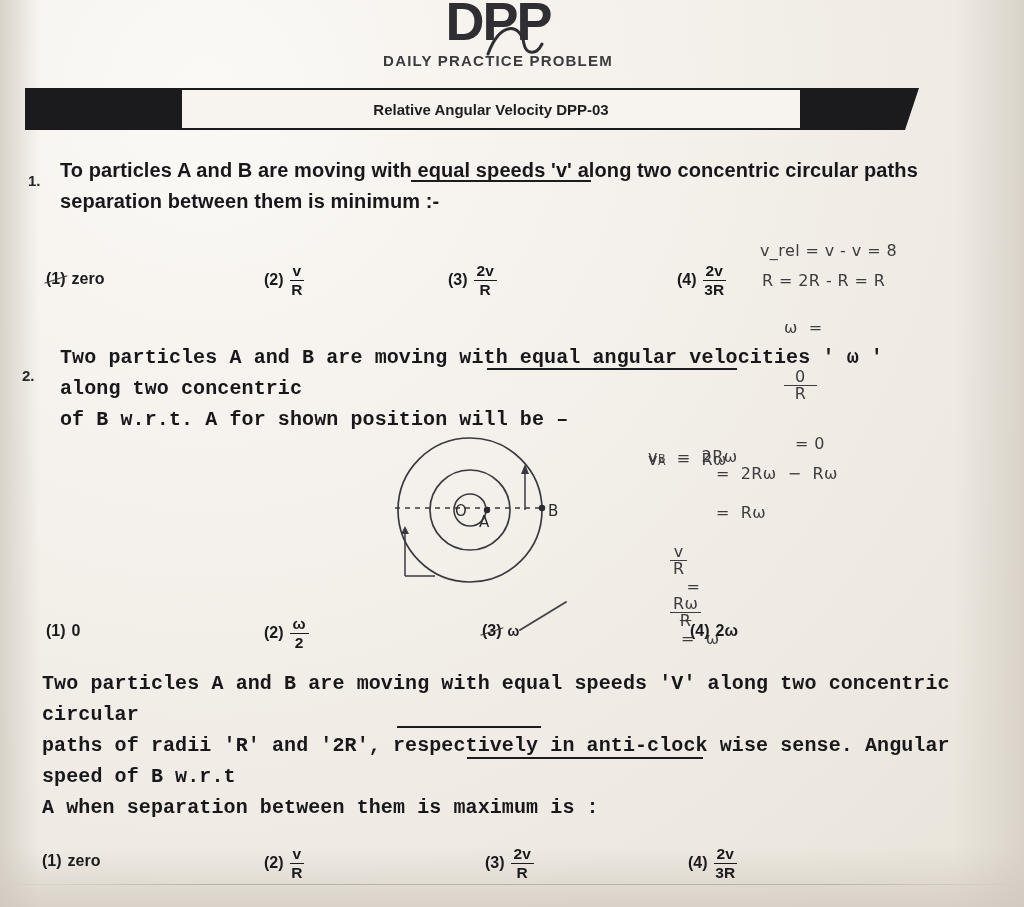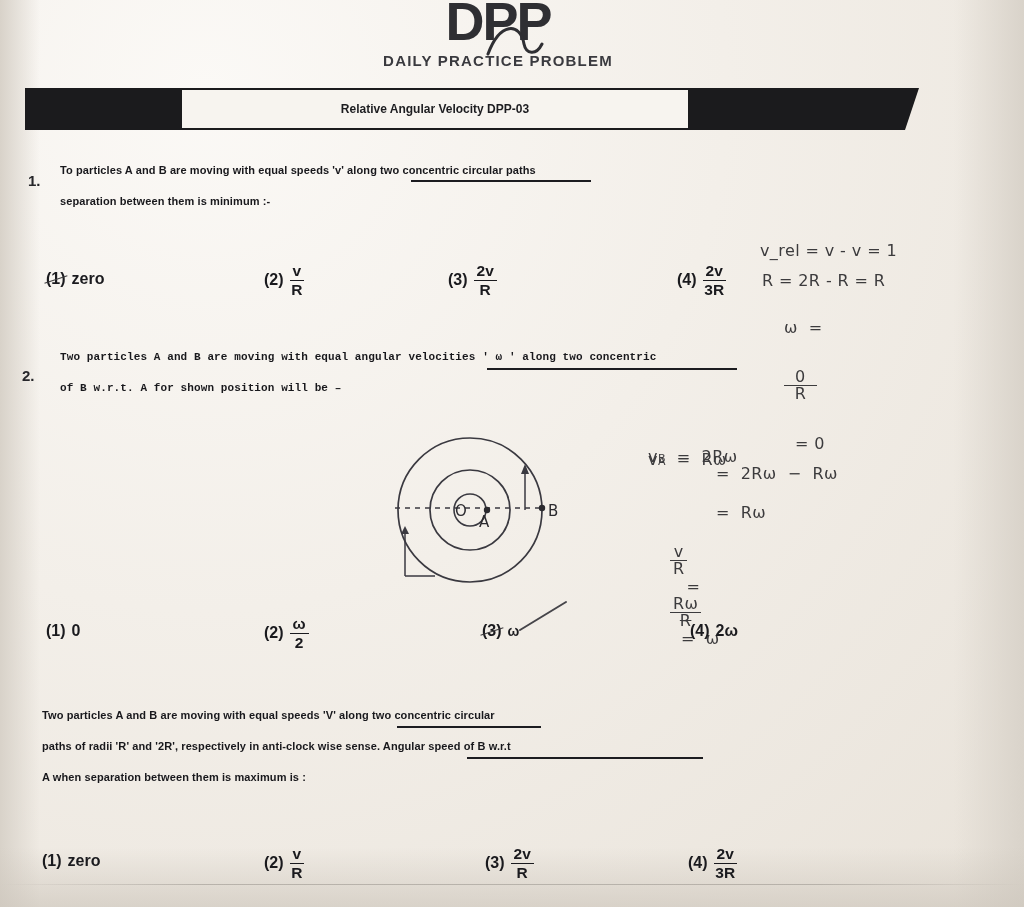--- a/index.html
+++ b/index.html
@@ -81,41 +81,41 @@
     content: "";
     position: absolute;
     right: -14px; top: 0;
     border-left: 14px solid #1b1b1d;
     border-bottom: 42px solid transparent;
   }
   .title-inner {
     position: absolute;
     left: 182px;
     top: 90px;
-    width: 506px;
+    width: 618px;
     height: 38px;
     background: #f7f4ef;
     display: flex;
     align-items: center;
     justify-content: center;
-    font-size: 12px;
+    font-size: 15px;
     font-weight: bold;
     color: #1d1d20;
   }
 
   
   .qnum {
     position: absolute;
     font-size: 15px;
     font-weight: bold;
     color: #26262a;
   }
   .qtext {
     position: absolute;
-    font-size: 11px;
+    font-size: 20px;
     line-height: 31px;
     color: #18181c;
     font-weight: bold;
     letter-spacing: 0.1px;
   }
   .opt {
     position: absolute;
     display: flex;
     align-items: center;
     gap: 6px;
@@ -240,21 +240,21 @@
     </span>
   </div>
   <div class="opt" style="left:677px; top:262px;">
     <span>(4)</span>
     <span class="frac">
       <span class="num">2v</span>
       <span class="den">3R</span>
     </span>
   </div>
 
-  <div class="hw" style="left:760px; top:241px;">v_rel = v - v = 1</div>
+  <div class="hw" style="left:760px; top:241px;">v_rel = v - v = 8</div>
   <div class="hw" style="left:762px; top:271px;">R = 2R - R = R</div>
   <div class="hw" style="left:762px; top:299px;">
     <span style="display:inline-block;">ω  =  </span>
     <span class="hw-frac">
       <span class="n">0</span><span class="d">R</span>
     </span>
     <span style="display:inline-block;">  = 0</span>
   </div>
 
   <div class="qnum" style="left:22px; top:367px;">2.</div>
@@ -314,21 +314,21 @@
   </div>
   <div class="opt" style="left:690px; top:622px;">
     <span>(4)</span>
     <span>2ω</span>
   </div>
 
   <svg class="circle-fig" style="left:516px; top:596px;" width="60" height="40">
     <path d="M4 34 L 50 6" stroke="#46454a" stroke-width="2" fill="none" stroke-linecap="round"></path>
   </svg>
 
-  <div class="qtext" style="left:42px; top:700px; width:920px;">
+  <div class="qtext" style="left:42px; top:668px; width:920px;font-family:Liberation Mono, monospace;">
     <div>Two particles A and B are moving with equal speeds 'V' along two concentric circular</div>
     <div>paths of radii 'R' and '2R', respectively in anti-clock wise sense. Angular speed of B w.r.t</div>
     <div>A when separation between them is maximum is :</div>
   </div>
   <div style="position:absolute;left:397px;top:726px;width:144px;height:1.7px;background:#1c1c20;"></div>
   <div style="position:absolute;left:467px;top:757px;width:236px;height:1.7px;background:#1c1c20;"></div>
 
   <div class="opt" style="left:42px; top:852px;">
     <span>(1)</span>
     <span>zero</span>

